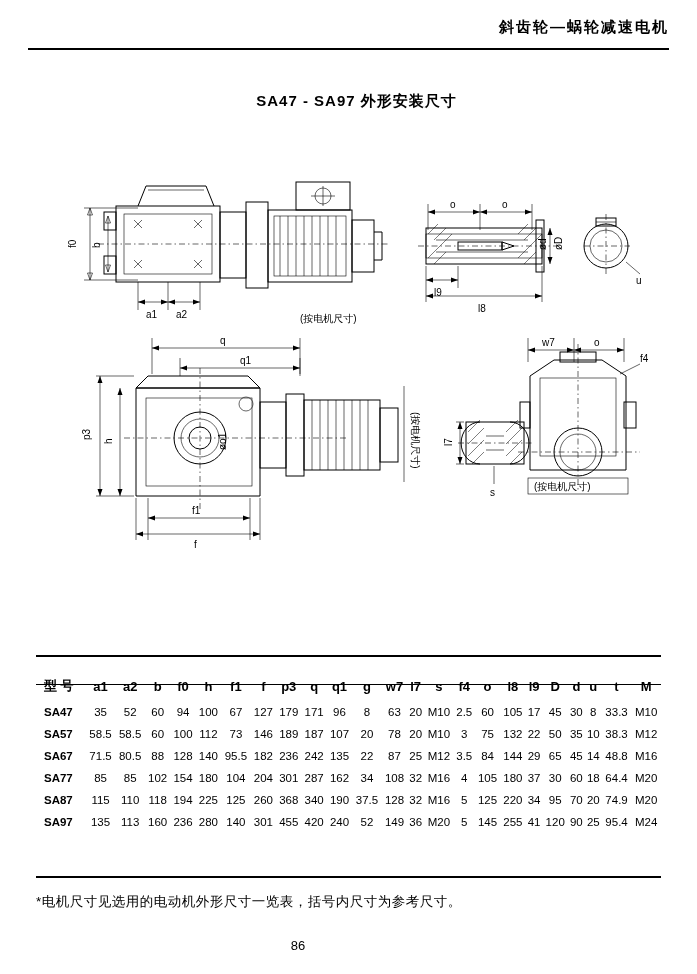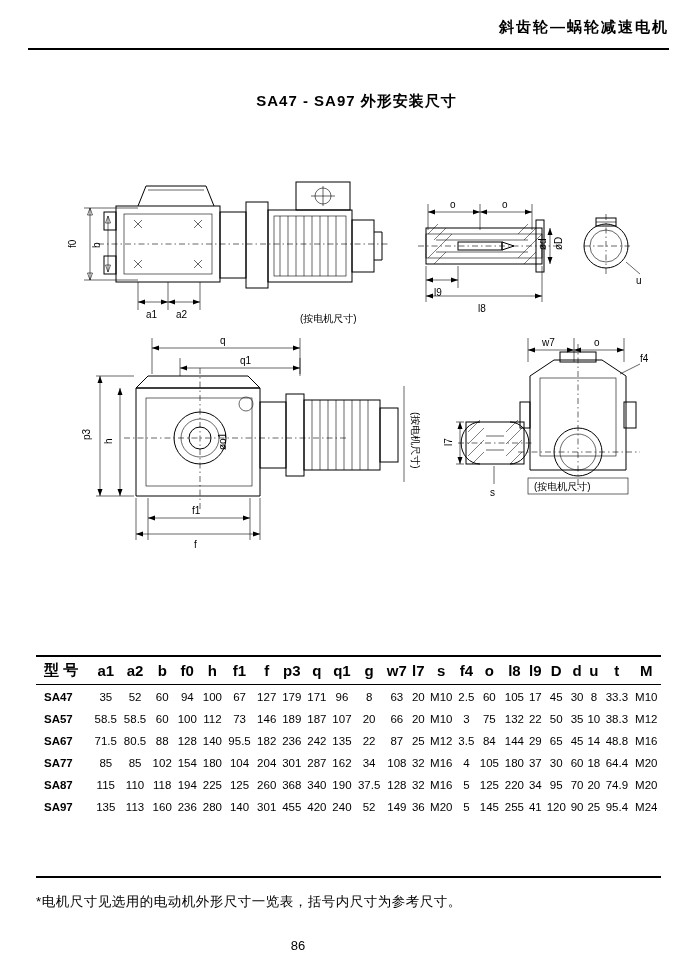--- a/index.html
+++ b/index.html
@@ -75,24 +75,24 @@
     font-size: 11.5px;
   }
   table.spec th, table.spec td {
     border: none;
     text-align: center;
     padding: 5px 0 5px 0;
     white-space: nowrap;
     font-weight: normal;
   }
   table.spec thead th {
-    font-size: 15px;
+    font-size: 13px;
     font-weight: bold;
     padding-bottom: 6px;
-    padding-top: 6px;
+    padding-top: 22px;
   }
   table.spec tbody td:first-child,
   table.spec thead th:first-child {
     text-align: left;
     padding-left: 8px;
     font-weight: bold;
   }
   table.spec tbody td {
     font-size: 11.5px;
   }
@@ -501,21 +501,21 @@
           <td>58.5</td>
           <td>60</td>
           <td>100</td>
           <td>112</td>
           <td>73</td>
           <td>146</td>
           <td>189</td>
           <td>187</td>
           <td>107</td>
           <td>20</td>
-          <td>66</td>
+          <td>78</td>
           <td>20</td>
           <td>M10</td>
           <td>3</td>
           <td>75</td>
           <td>132</td>
           <td>22</td>
           <td>50</td>
           <td>35</td>
           <td>10</td>
           <td>38.3</td>

